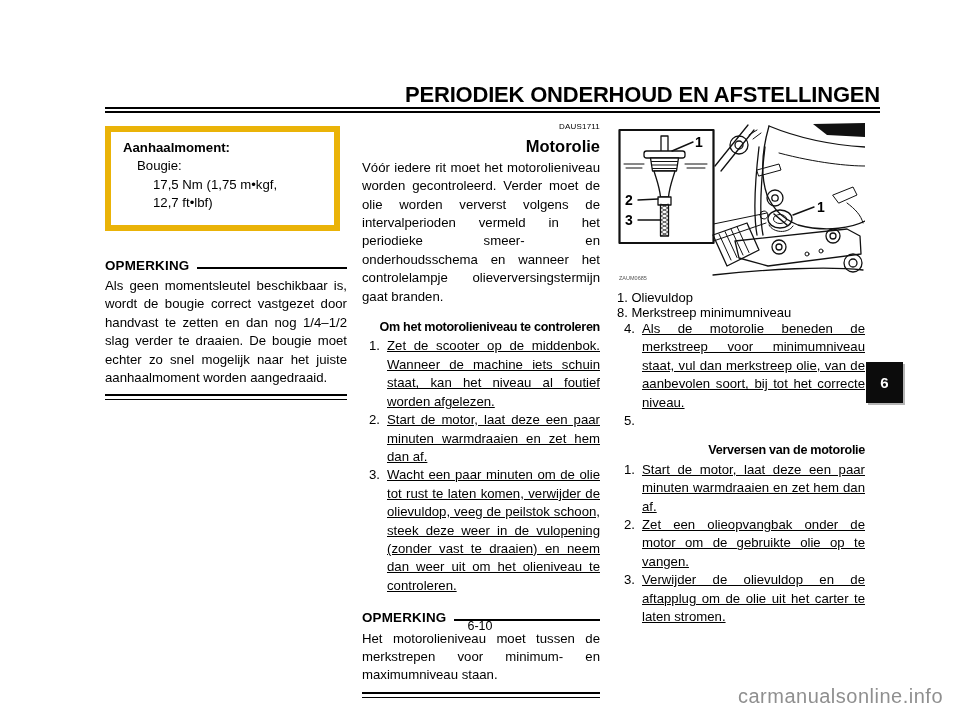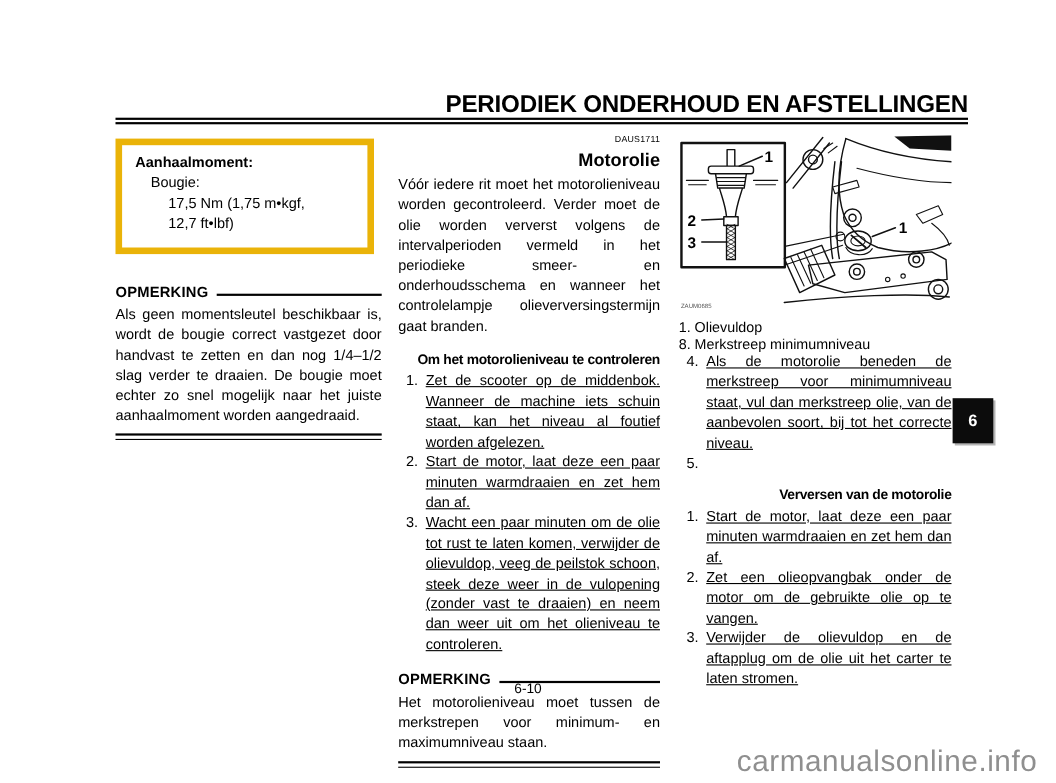--- a/index.html
+++ b/index.html
@@ -53,21 +53,21 @@
   .verversen{margin-top:11px;}
   
   .chapter-tab{
     position:absolute;left:866px;top:362px;width:37px;height:41px;background:#0c0c0c;
     color:#fff;font-size:15px;font-weight:bold;display:flex;align-items:center;justify-content:center;
     box-shadow:2px 2px 0 #b5b5b5;
   }
   
   .page-number{position:absolute;left:0;right:0;top:619px;text-align:center;font-size:12.5px;}
   .watermark{
-    position:absolute;right:17px;bottom:4px;font-size:27px;color:#8f8f8f;
+    position:absolute;right:17px;bottom:4px;font-size:20px;color:#8f8f8f;
     letter-spacing:0.5px;
   }
 </style>
 </head>
 <body>
 
 <div class="page">
 
   <div class="header-title">PERIODIEK ONDERHOUD EN AFSTELLINGEN</div>
   <div class="header-rule"></div>

